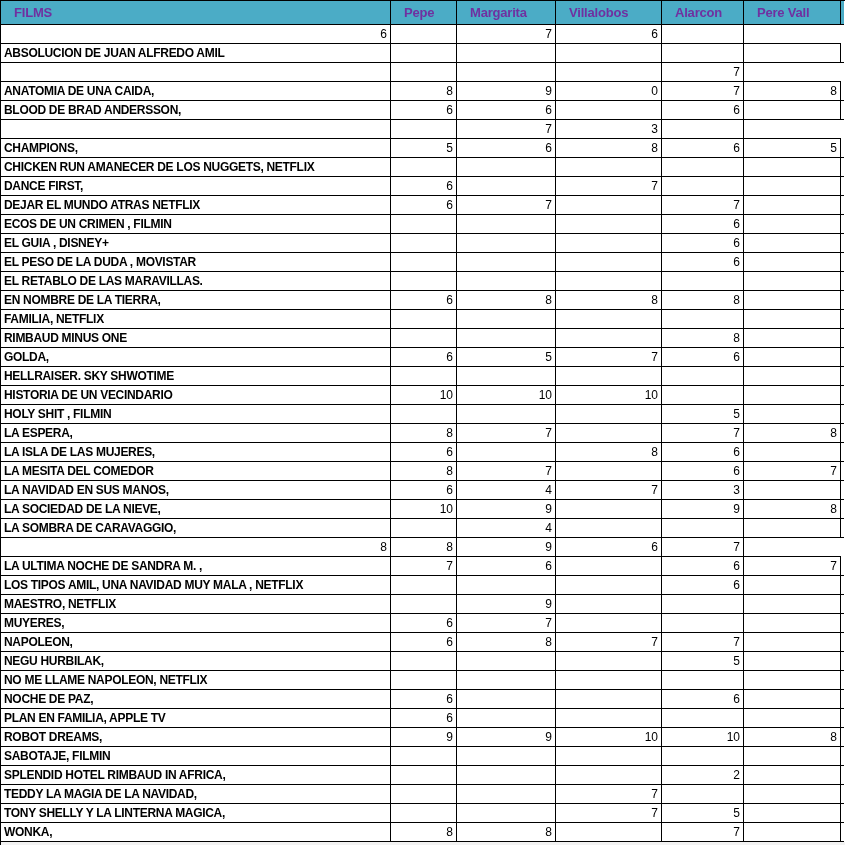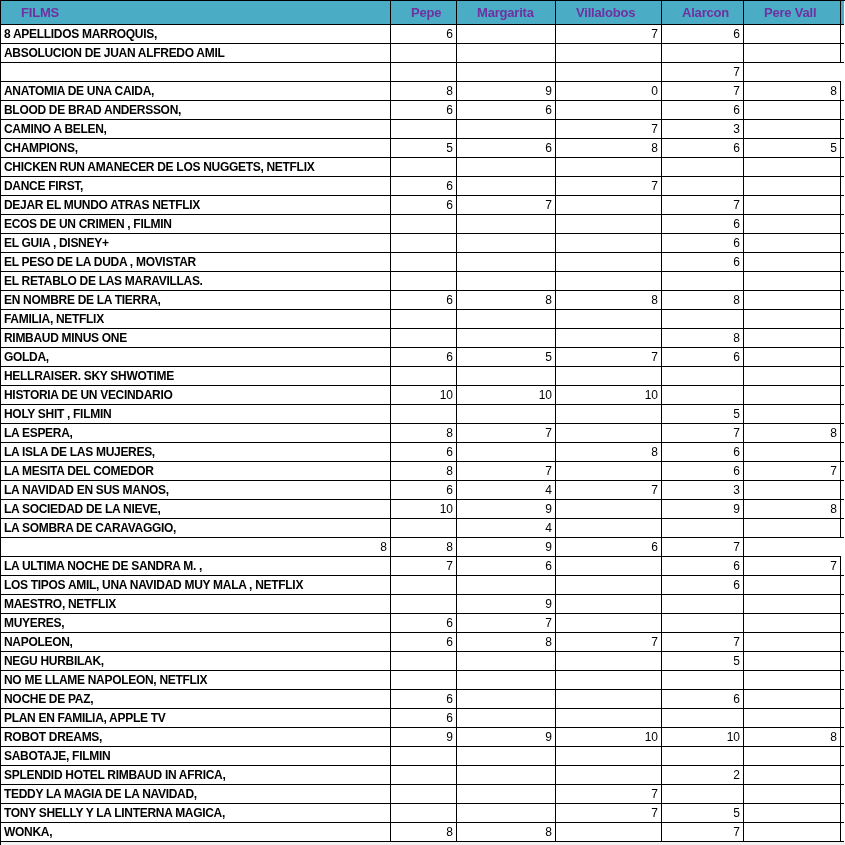--- a/index.html
+++ b/index.html
@@ -16,21 +16,21 @@
     box-sizing:border-box;
     border-right:1px solid #000;border-bottom:1px solid #000;
     overflow:hidden;white-space:nowrap;
     display:flex;align-items:center;
     background:#ffffff;
   }
   .hrow .cell{
     background:var(--header-bg,#4BACC6);
     color:var(--header-text,#7030A0);
     font-weight:bold;font-size:13px;
-    padding-left:20px;letter-spacing:-0.2px;
+    padding-left:13px;letter-spacing:-0.2px;
   }
   .hrow .sliver{border-right:none;padding-left:0;}
   .title{
     font-weight:bold;font-size:12px;color:#000;
     padding-left:3px;letter-spacing:-0.3px;
     font-stretch:condensed;
   }
   .num{
     justify-content:flex-end;
     font-size:12px;color:#000;
@@ -50,21 +50,20 @@
     <div class="cell">Pepe</div>
     <div class="cell">Margarita</div>
     <div class="cell">Villalobos</div>
     <div class="cell">Alarcon</div>
     <div class="cell">Pere Vall</div>
     <div class="cell sliver"></div>
   </div>
 
   <div id="rows-container">
   <div class="row">
-    <div class="cell title">8 APELLIDOS MARROQUIS,</div>
     <div class="cell num">6</div>
     <div class="cell num"></div>
     <div class="cell num">7</div>
     <div class="cell num">6</div>
     <div class="cell num"></div>
     <div class="cell sliver"></div>
   </div>
 
   <div class="row">
     <div class="cell title">ABSOLUCION DE JUAN ALFREDO AMIL</div>
@@ -99,21 +98,20 @@
     <div class="cell title">BLOOD DE BRAD ANDERSSON,</div>
     <div class="cell num">6</div>
     <div class="cell num">6</div>
     <div class="cell num"></div>
     <div class="cell num">6</div>
     <div class="cell num"></div>
     <div class="cell sliver"></div>
   </div>
 
   <div class="row">
-    <div class="cell title">CAMINO A BELEN,</div>
     <div class="cell num"></div>
     <div class="cell num"></div>
     <div class="cell num">7</div>
     <div class="cell num">3</div>
     <div class="cell num"></div>
     <div class="cell sliver"></div>
   </div>
 
   <div class="row">
     <div class="cell title">CHAMPIONS,</div>

